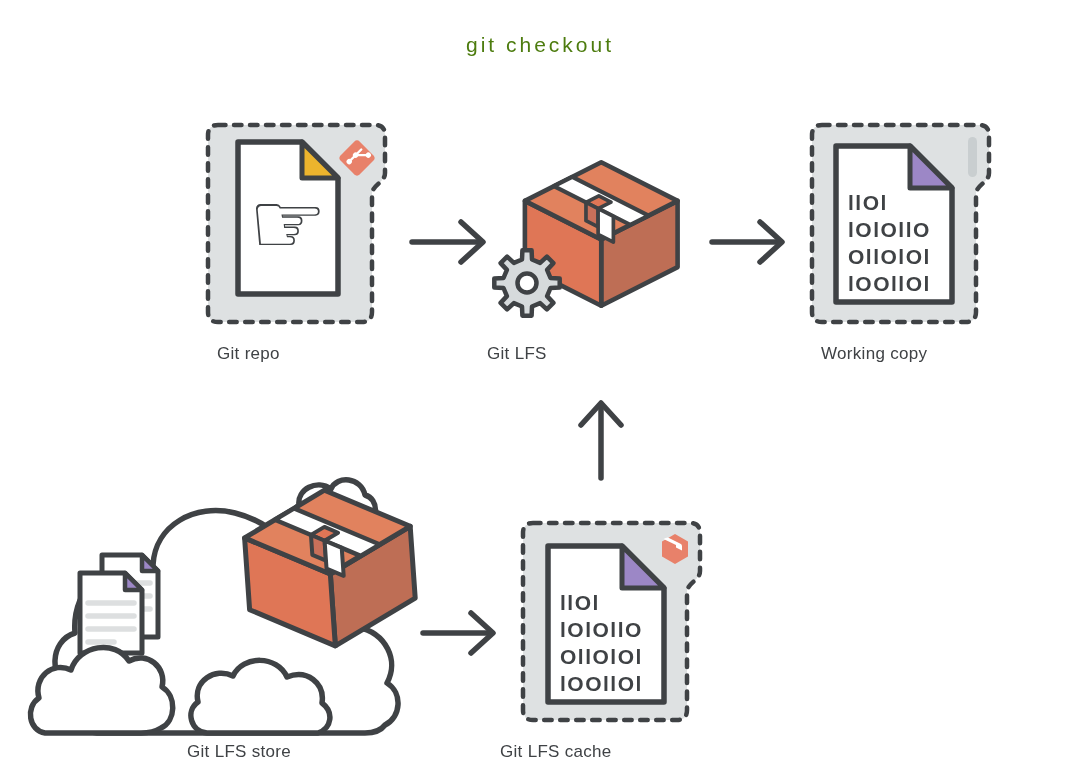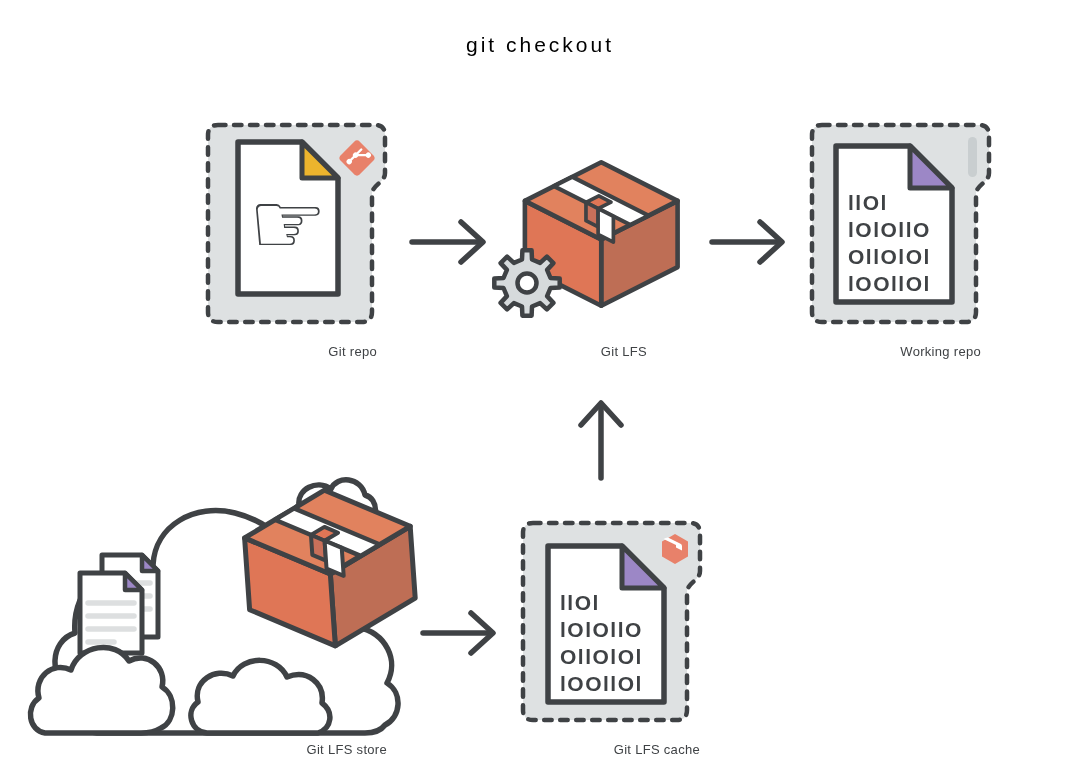--- a/index.html
+++ b/index.html
@@ -1,20 +1,20 @@
 <!DOCTYPE html>
 <html><head>
 <meta charset="utf-8">
 <style>
   html,body{margin:0;padding:0;background:#fff;}
   .canvas{position:relative;width:1080px;height:780px;background:#ffffff;overflow:hidden;
           font-family:"Liberation Sans",sans-serif;}
   .title{position:absolute;left:0;top:33px;width:1080px;text-align:center;
-         font-size:21px;letter-spacing:3px;color:#000000;}
-  .node-label{position:absolute;text-align:right;font-size:13px;color:#3f4245;letter-spacing:.3px;}
+         font-size:21px;letter-spacing:3px;color:#4d7c0f;}
+  .node-label{position:absolute;text-align:left;font-size:17px;color:#3f4245;letter-spacing:.3px;}
   .lbl-repo{left:217px;top:344px;width:160px;}
   .lbl-lfs{left:487px;top:344px;width:160px;}
   .lbl-working{left:821px;top:344px;width:160px;}
   .lbl-store{left:187px;top:742px;width:200px;}
   .lbl-cache{left:500px;top:742px;width:200px;}
   svg{position:absolute;left:0;top:0;}
   .bin{font-family:"Liberation Sans",sans-serif;font-weight:bold;font-size:21px;letter-spacing:1.5px;fill:#3f4245;}
 </style>
 </head>
 <body>
@@ -134,17 +134,17 @@
       </g>
       <g>
         <line x1="601" y1="478" x2="601" y2="406"></line>
           <polyline points="581,425 601,403 621,425"></polyline>
       </g>
     </g>
   </svg>
 
   <div class="node-label lbl-repo">Git repo</div>
   <div class="node-label lbl-lfs">Git LFS</div>
-  <div class="node-label lbl-working">Working repo</div>
+  <div class="node-label lbl-working">Working copy</div>
   <div class="node-label lbl-store">Git LFS store</div>
   <div class="node-label lbl-cache">Git LFS cache</div>
 
 </div>
 
 </body></html>

